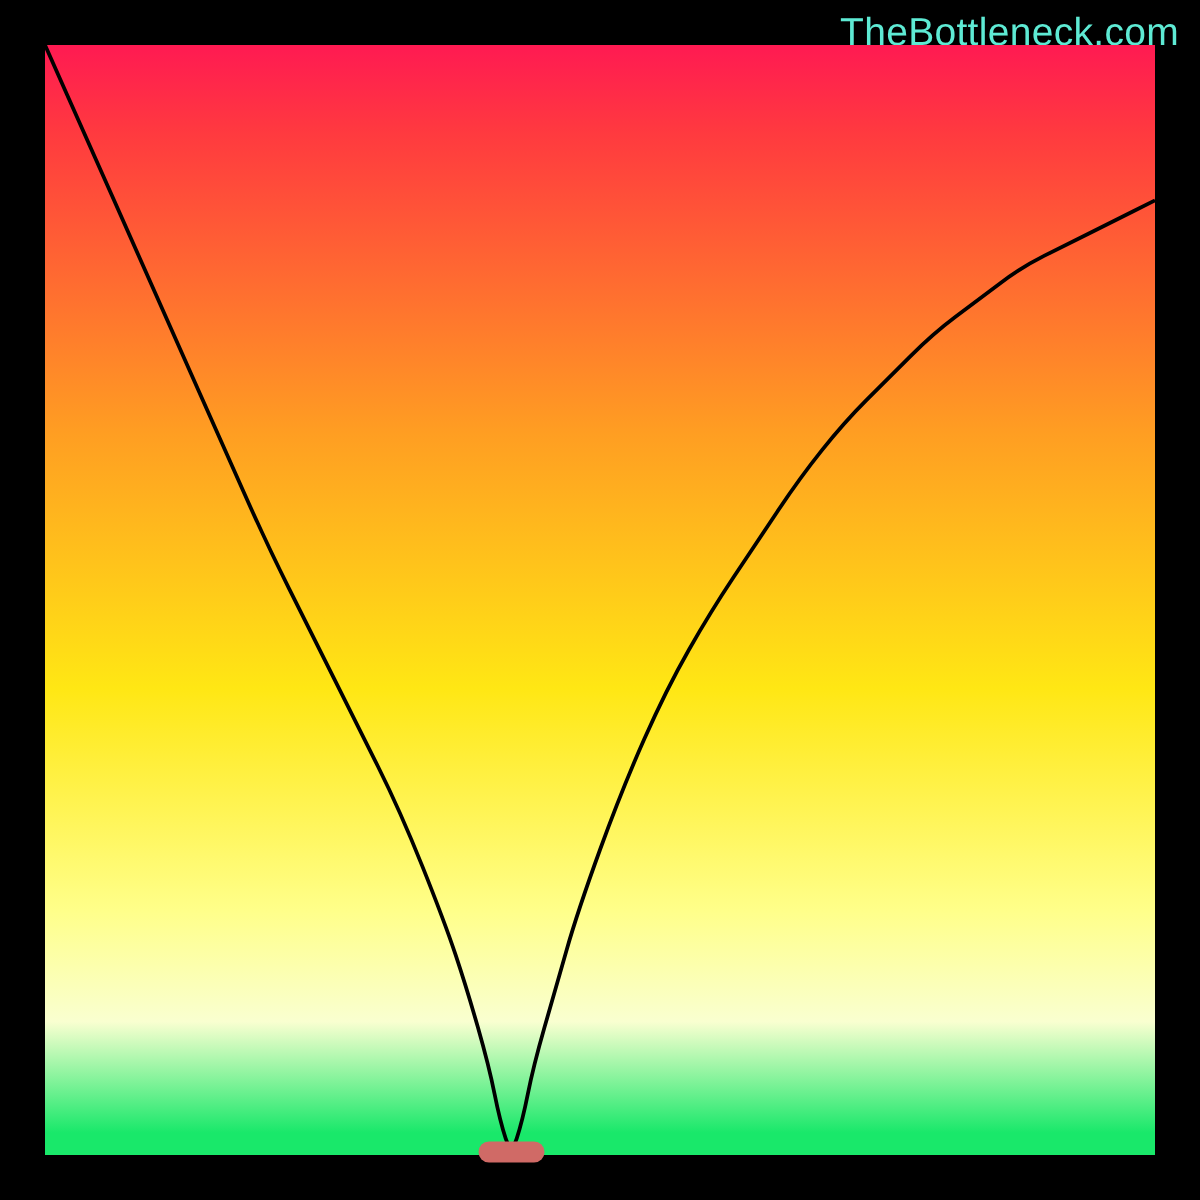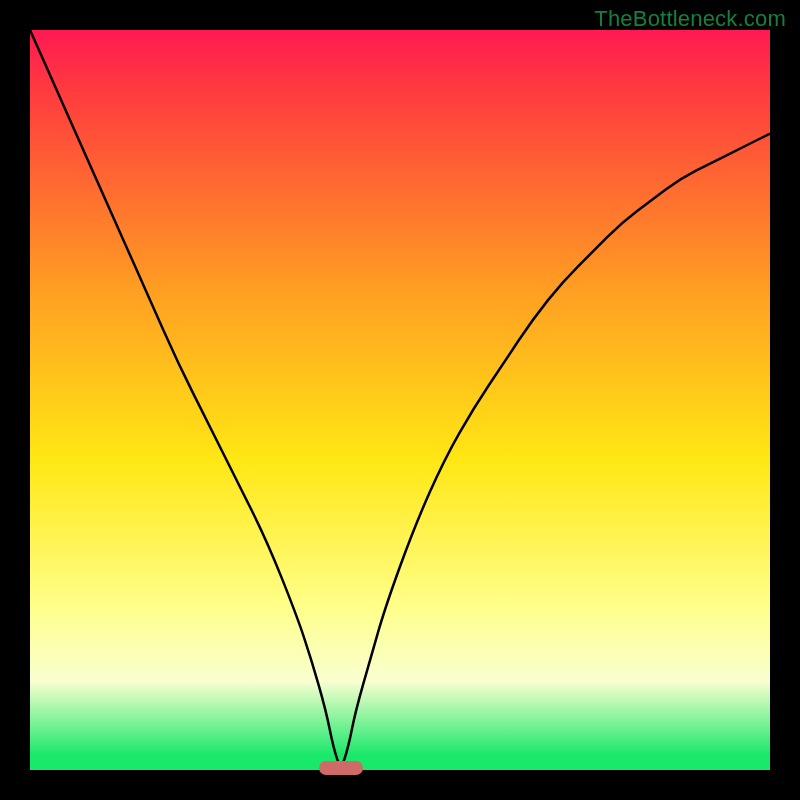--- a/index.html
+++ b/index.html
@@ -34,22 +34,22 @@
       var(--c-paleyellow) 78%,
       var(--c-cream) 88%,
       var(--c-green) 98%,
       var(--c-green) 100%
     );
   }
   .watermark {
     position: absolute;
     top: 6px;
     right: 14px;
-    color: #15803d;
-    font-size: 22px;
+    color: #5eead4;
+    font-size: 26px;
     font-weight: 500;
     letter-spacing: 0.2px;
     user-select: none;
   }
   svg.curve {
     position: absolute;
     left: 0;
     top: 0;
     width: 740px;
     height: 740px;

